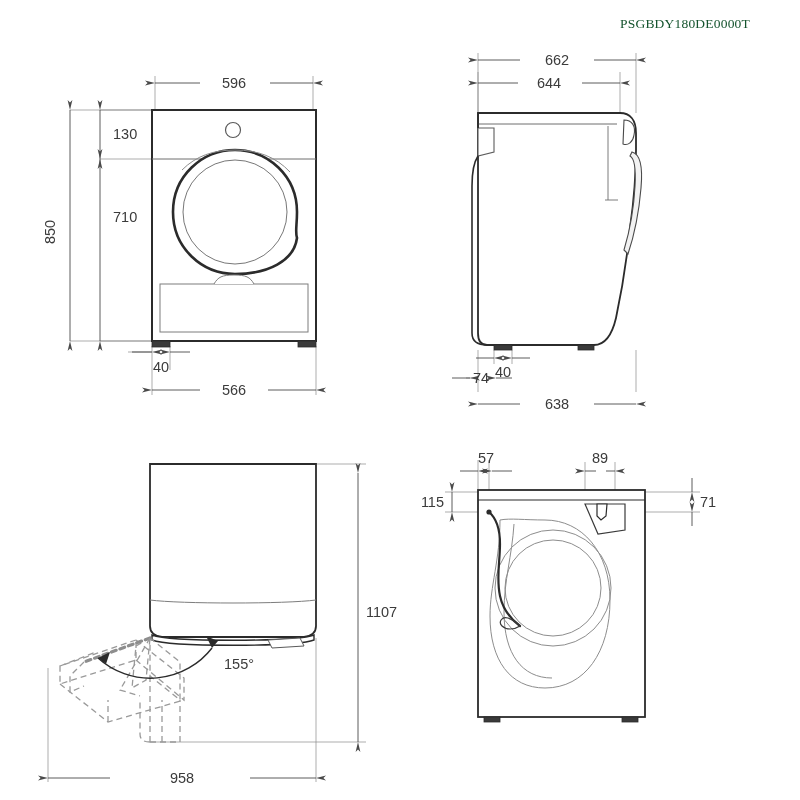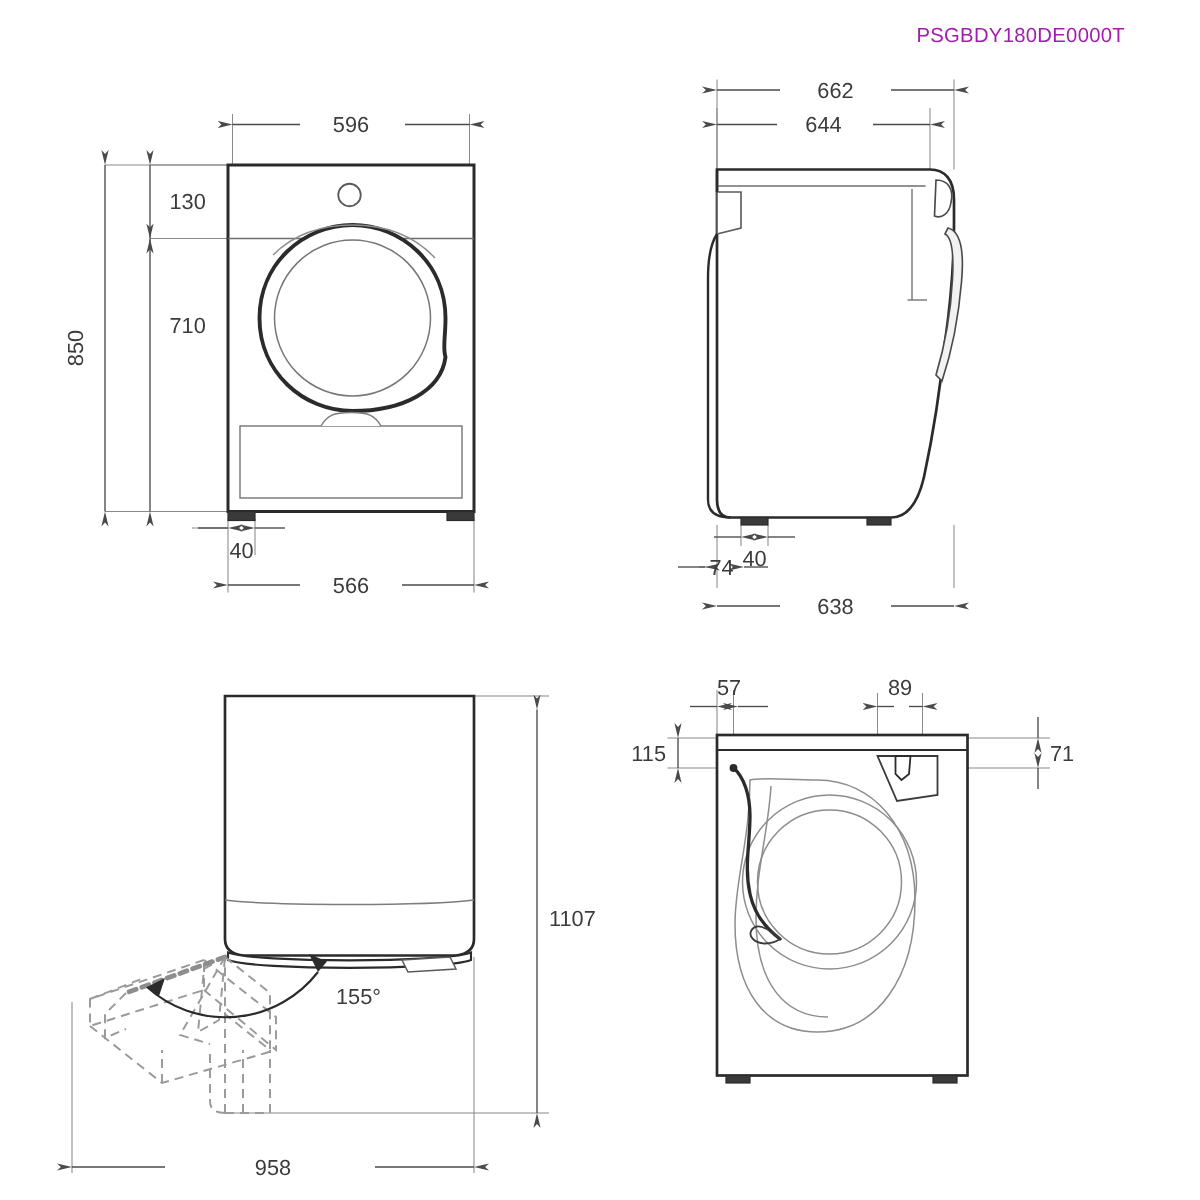--- a/index.html
+++ b/index.html
@@ -18,23 +18,23 @@
     position: absolute;
     left: 0; top: 0;
     width: 800px;
     height: 800px;
   }
   .code-label {
     position: absolute;
     right: 50px;
     top: 16px;
     font-size: 13.5px;
-    color: #a21caf;
+    color: #14532d;
     letter-spacing: 0.2px;
-    font-family: Liberation Sans, sans-serif;
+    font-family: Liberation Serif, serif;
     white-space: nowrap;
   }
   svg { display: block; }
   text {
     font-family: "Liberation Sans", sans-serif;
     fill: #3b3b3b;
   }
 </style>
 </head>
 <body>

